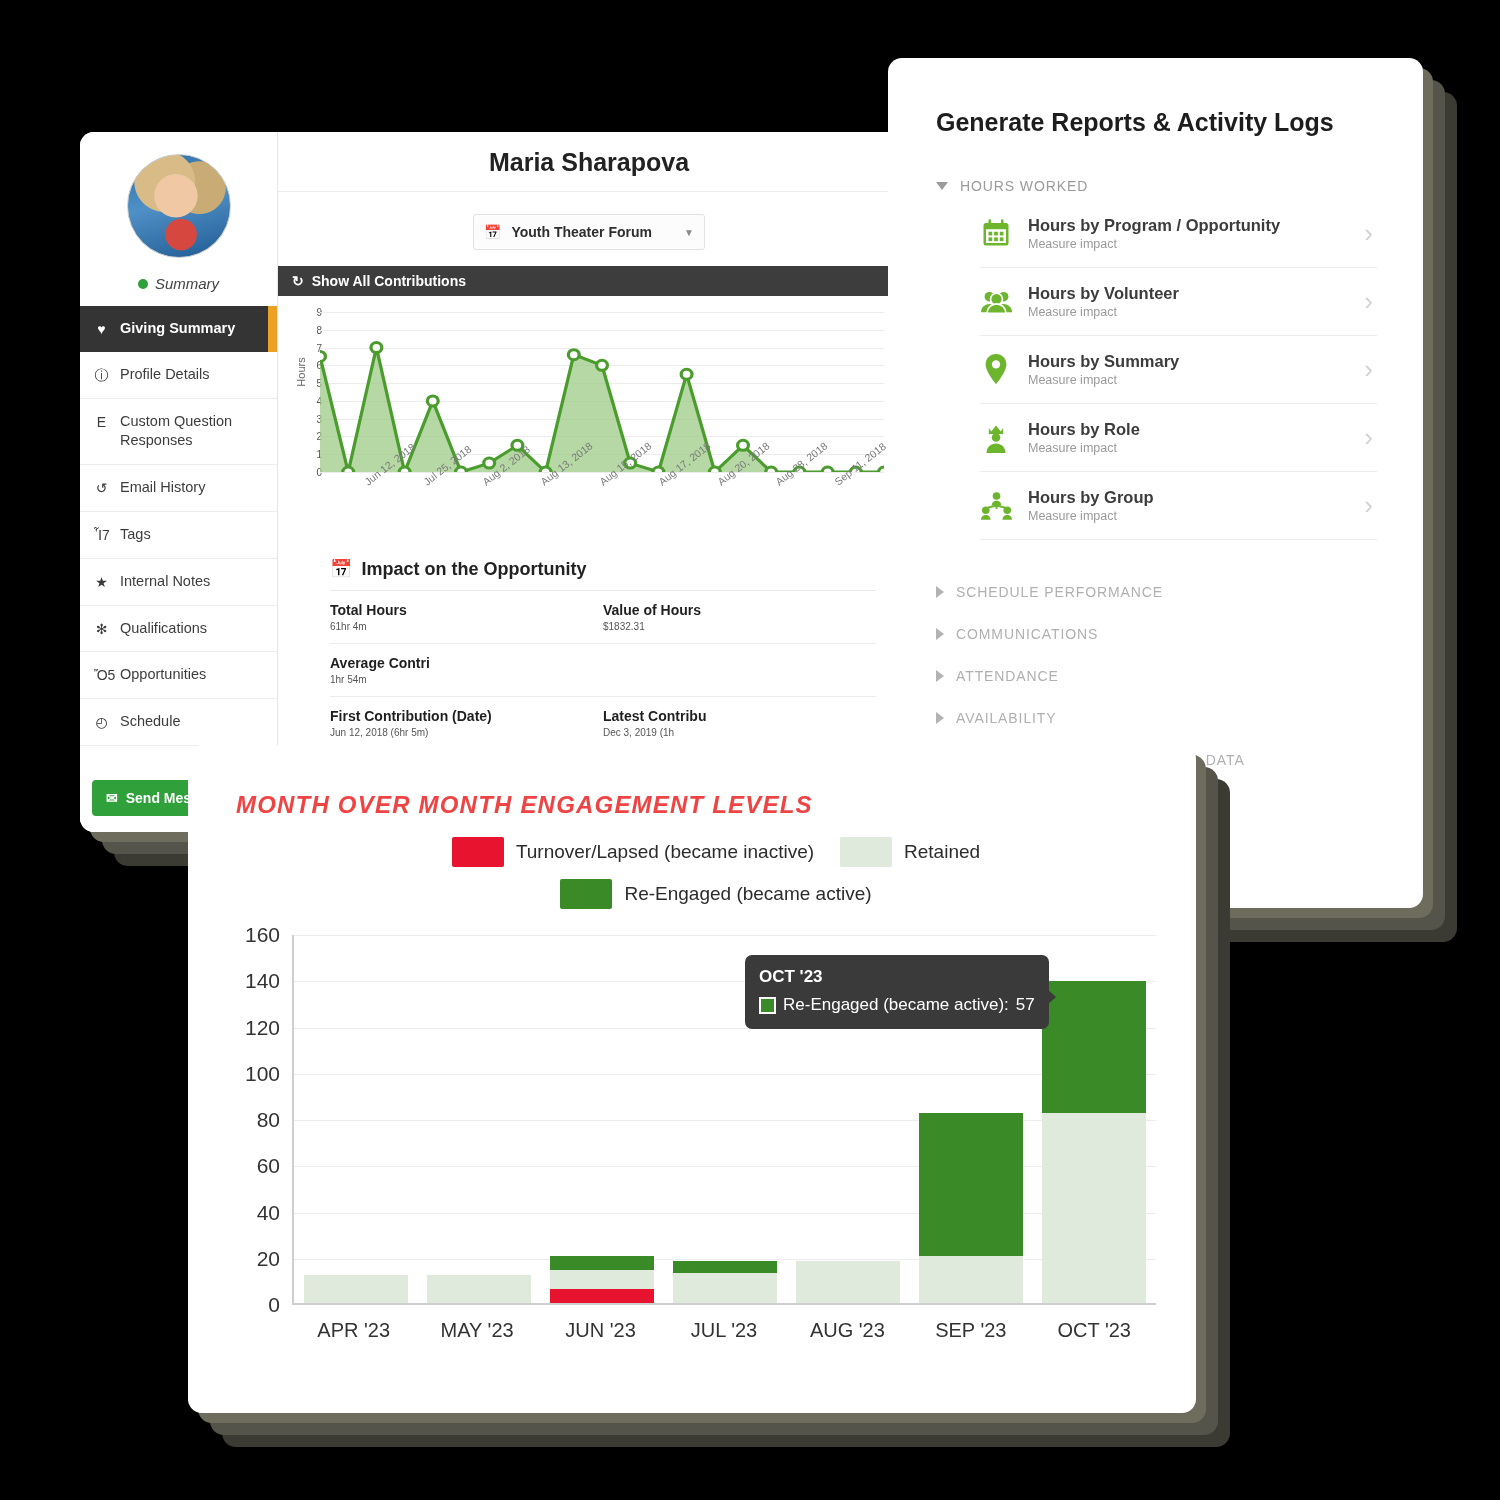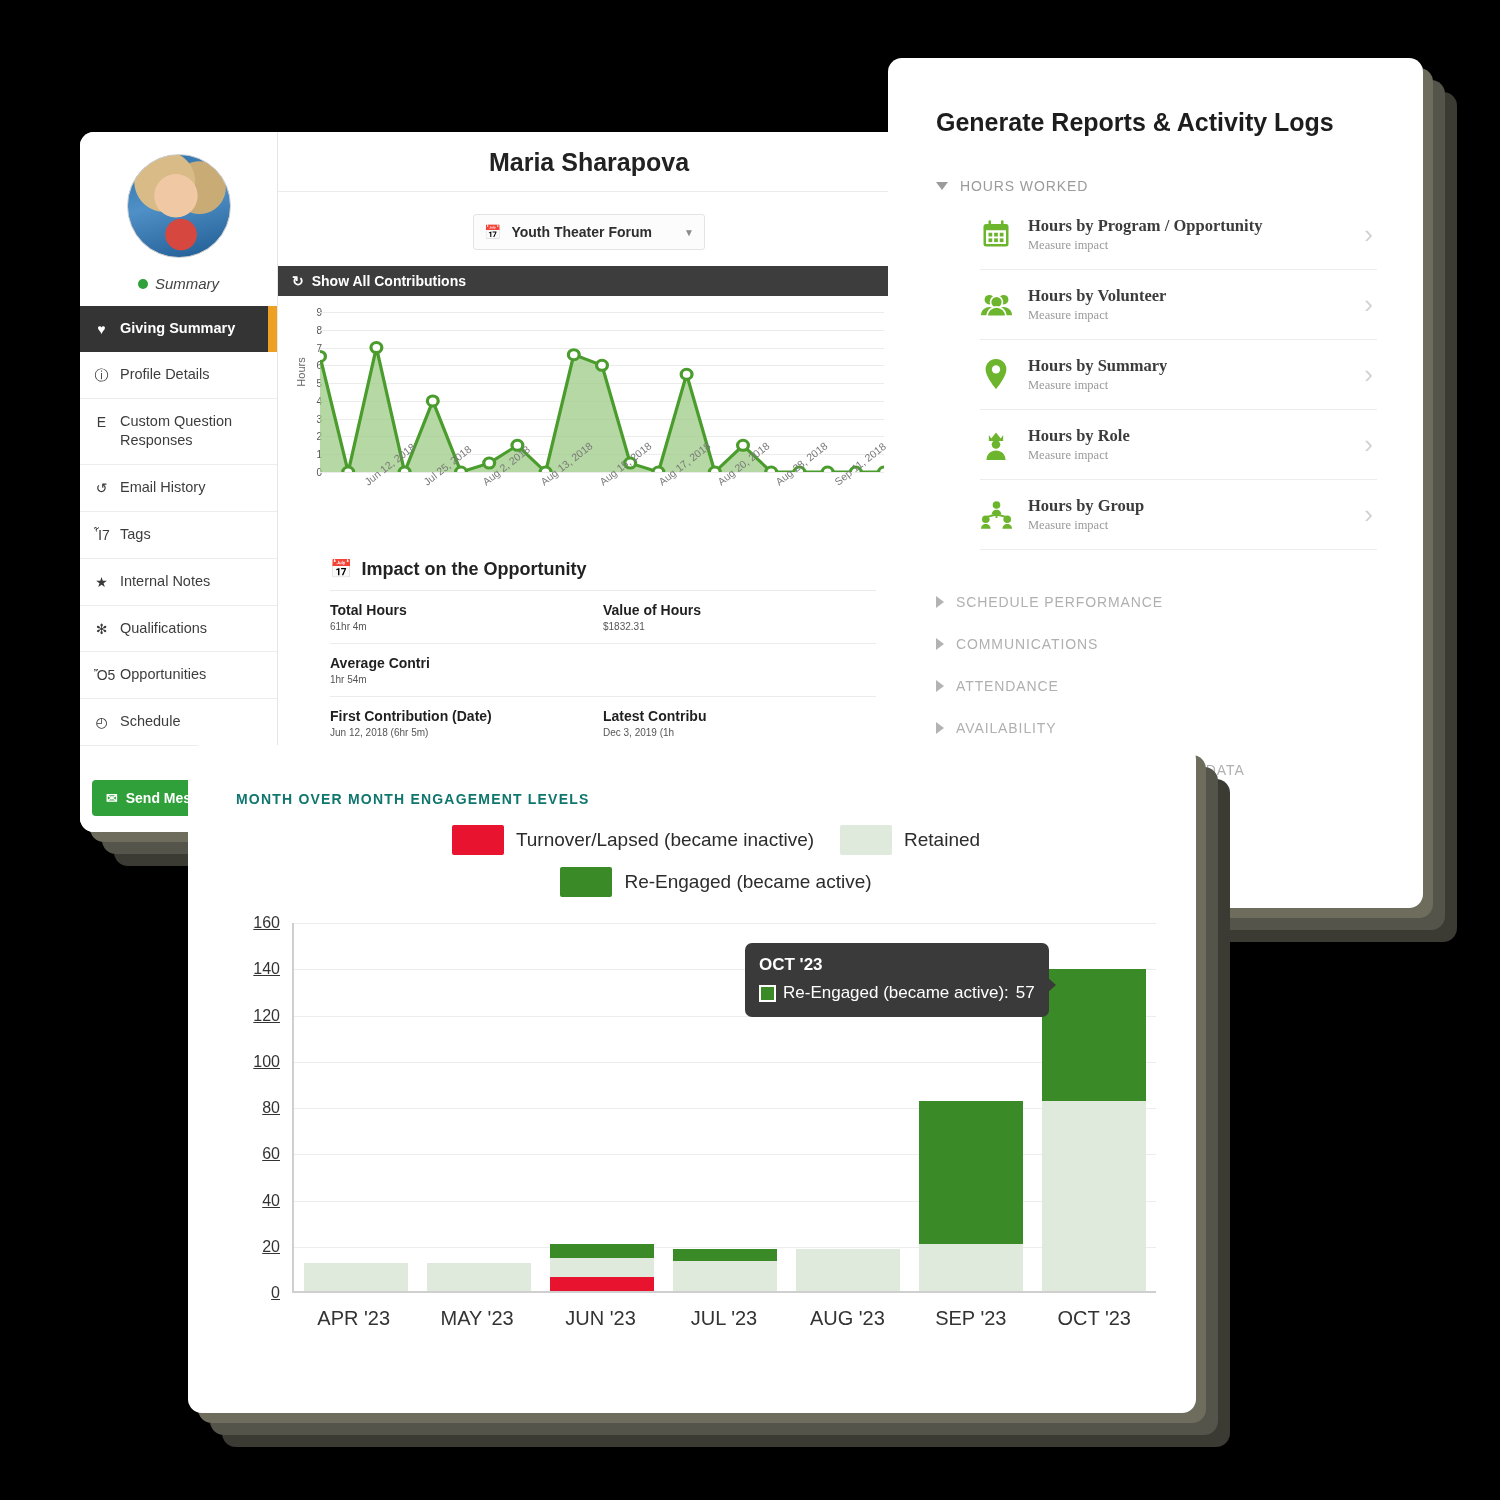--- a/index.html
+++ b/index.html
@@ -90,41 +90,41 @@
   .rp-pad { padding: 50px 46px 0 48px; }
   .rp-title { font-size: 25px; font-weight: bold; color: #1d1d1d; line-height: 1.18; }
   .grp-head { display: flex; align-items: center; gap: 12px; font-size: 14px; letter-spacing: .9px;
               color: #9b9b9b; margin: 40px 0 6px; }
   .tri-down { width: 0; height: 0; border-left: 6px solid transparent; border-right: 6px solid transparent; border-top: 8px solid #9b9b9b; }
   .tri-right { width: 0; height: 0; border-top: 6px solid transparent; border-bottom: 6px solid transparent; border-left: 8px solid #b3b3b3; }
 
   .rp-list { margin-left: 44px; }
   .rp-item { display: flex; align-items: center; gap: 16px; padding: 16px 4px 16px 0; border-bottom: 1px solid #ededed; }
   .rp-ic { width: 32px; flex: 0 0 32px; height: 32px; display: flex; align-items: center; justify-content: center; }
-  .rp-txt { flex: 1; font-family: Liberation Serif, serif; }
+  .rp-txt { flex: 1; }
   .rp-t { font-size: 16.5px; font-weight: bold; color: #3c3c3c; }
   .rp-s { font-size: 12.5px; color: #9a9a9a; margin-top: 2px; }
   .chev { color: #d2d2d2; font-size: 26px; font-weight: 300; line-height: 1; }
 
   .grp-collapsed { display: flex; align-items: center; gap: 12px; font-size: 14px; letter-spacing: .9px;
                    color: #b0b0b0; margin: 0 0 26px; }
   .grp-collapsed.first { margin-top: 44px; }
 
   
   #engage-card { left: 188px; top: 745px; width: 1008px; height: 668px; z-index: 8; }
-  .bc-title { font-size: 14px; font-weight: bold; letter-spacing: 1.2px; color: #0f766e; padding: 46px 0 0 48px; }
+  .bc-title { font-size: 24px; font-weight: bold; letter-spacing: 1.2px; color: #ef4444; padding: 46px 0 0 48px; font-style: italic; }
   .legend { margin-top: 18px; padding-left: 48px; }
   .legend-row { display: flex; justify-content: center; gap: 26px; }
   .legend-row + .legend-row { margin-top: 12px; }
   .lg { display: flex; align-items: center; gap: 12px; font-size: 19px; color: #2c2c2c; }
   .sw { width: 52px; height: 30px; border-radius: 2px; display: inline-block; }
 
   .plot-wrap { position: relative; margin: 26px 40px 0 42px; height: 420px; }
   .plot-ylabs { position: absolute; left: 0; top: 0; width: 56px; height: 370px; }
-  .plot-ylabs span { position: absolute; right: 6px; transform: translateY(-50%); font-size: 16px; color: #333; text-decoration: underline; }
+  .plot-ylabs span { position: absolute; right: 6px; transform: translateY(-50%); font-size: 21px; color: #333; }
   .plot-area { position: absolute; left: 62px; right: 0; top: 0; height: 370px; border-left: 2px solid #cfcfcf; }
   .plot-area .gl { position: absolute; left: 0; right: 0; height: 1px; background: #ededed; }
   .plot-area .axis { position: absolute; left: 0; right: 0; bottom: 0; height: 2px; background: #cfcfcf; }
   .bars { position: absolute; inset: 0; display: flex; }
   .bcol { flex: 1; position: relative; }
   .bstack { position: absolute; bottom: 0; left: 50%; transform: translateX(-50%); width: 104px; }
   .seg { width: 100%; }
   .plot-xlabs { position: absolute; left: 62px; right: 0; top: 384px; display: flex; }
   .plot-xlabs span { flex: 1; text-align: center; font-size: 20px; color: #333; }
 

